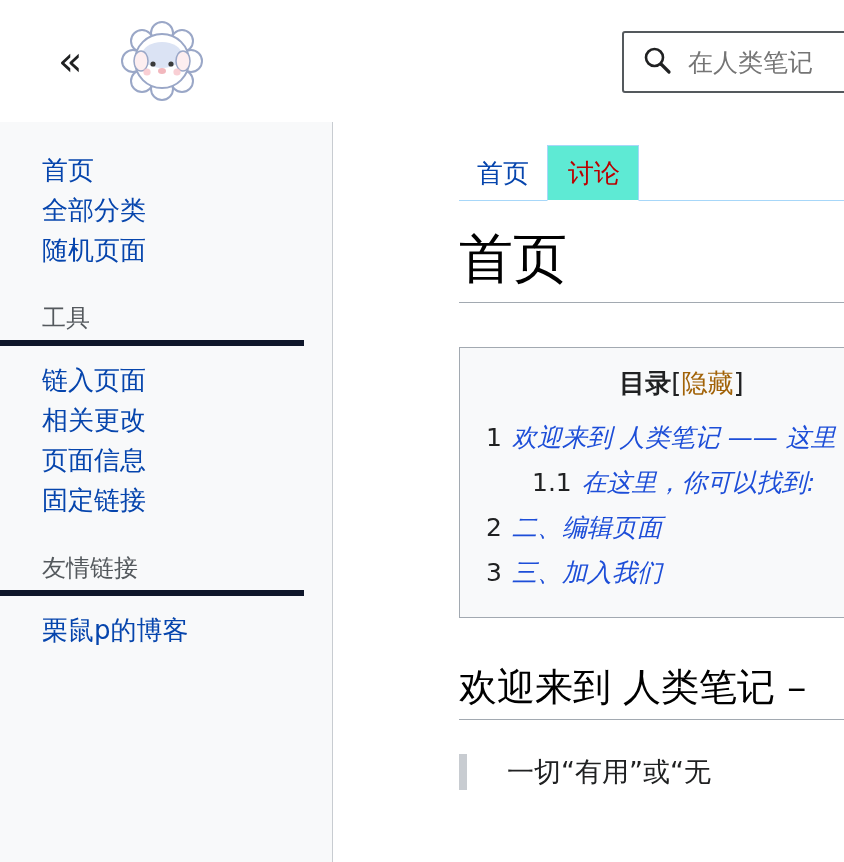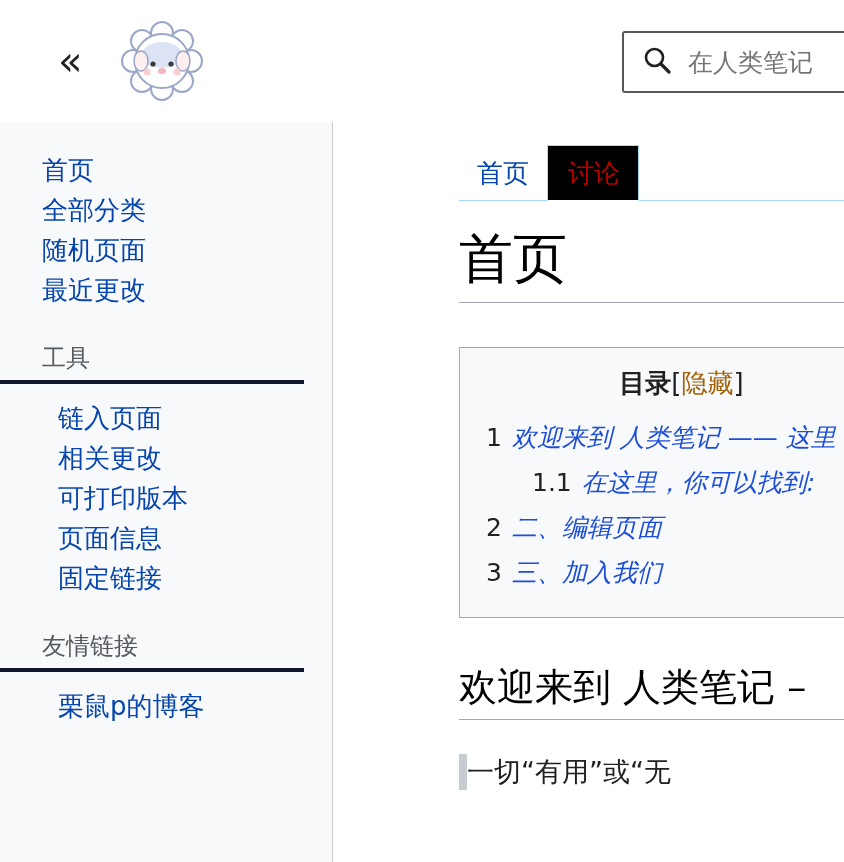--- a/index.html
+++ b/index.html
@@ -107,25 +107,25 @@
   .nav-list li a {
     color: #0645ad;
     text-decoration: none;
     font-family: "DejaVu Sans", sans-serif;
   }
   .section-title {
     font-size: 24px;
     color: #54595d;
     padding: 0 0 6px 42px;
     margin-top: 32px;
-    border-bottom: 4px solid #0f172a;
+    border-bottom: 6px solid #0f172a;
     margin-right: 28px;
     font-family: "DejaVu Sans", sans-serif;
   }
-  .section-gap { margin-top: 14px; margin-left: 16px; }
+  .section-gap { margin-top: 14px; }
 
   
   .content {
     flex: 1 1 auto;
     padding-left: 0;
     position: relative;
     overflow: hidden;
   }
   .tabs {
     display: flex;
@@ -138,21 +138,21 @@
   }
   .tab {
     font-size: 26px;
     padding: 10px 18px 9px 18px;
     color: #0645ad;
     font-family: "DejaVu Sans", sans-serif;
     cursor: pointer;
     white-space: nowrap;
   }
   .tab.selected {
-    background: #000000;
+    background: #5eead4;
     border: 1px solid #a7d7f9;
     border-bottom: 1px solid #ffffff;
     color: #a55858;
     margin-bottom: -1px;
     padding-left: 20px;
   }
   .tab.new {
     color: #ba0000;
   }
   .page-title {
@@ -205,20 +205,21 @@
     font-family: "DejaVu Serif", serif;
     font-weight: normal;
     color: #000000;
     padding-bottom: 6px;
     border-bottom: 1px solid #a2a9b1;
     white-space: nowrap;
   }
   .quote {
     margin-left: 126px;
     margin-top: 34px;
+    padding-left: 40px;
     border-left: 8px solid #c8ccd1;
     font-size: 27px;
     font-family: "DejaVu Sans", sans-serif;
     color: #202122;
     white-space: nowrap;
   }
 </style>
 </head>
 <body>
 
@@ -263,28 +264,26 @@
 </div>
 
 <div class="layout">
 
   <div class="sidebar">
 
     <ul class="nav-list">
       <li><a>首页</a></li>
       <li><a>全部分类</a></li>
       <li><a>随机页面</a></li>
-      <li><a>最近更改</a></li>
     </ul>
 
     <div class="section-title">工具</div>
     <ul class="nav-list section-gap">
       <li><a>链入页面</a></li>
       <li><a>相关更改</a></li>
-      <li><a>可打印版本</a></li>
       <li><a>页面信息</a></li>
       <li><a>固定链接</a></li>
     </ul>
 
     <div class="section-title">友情链接</div>
     <ul class="nav-list section-gap">
       <li><a>栗鼠p的博客</a></li>
     </ul>
   </div>
 

